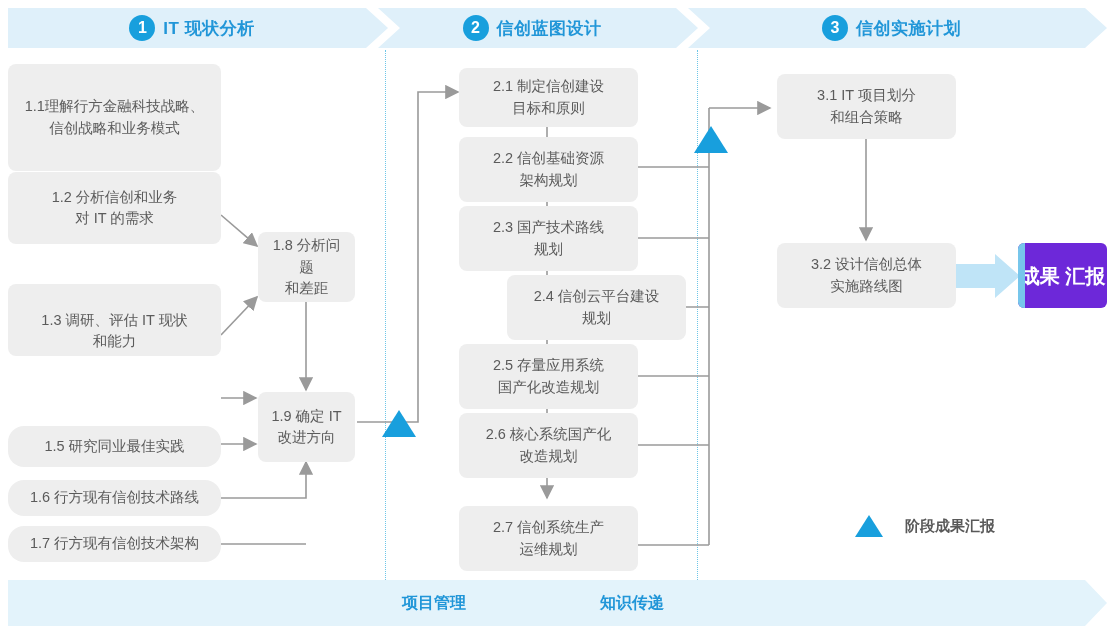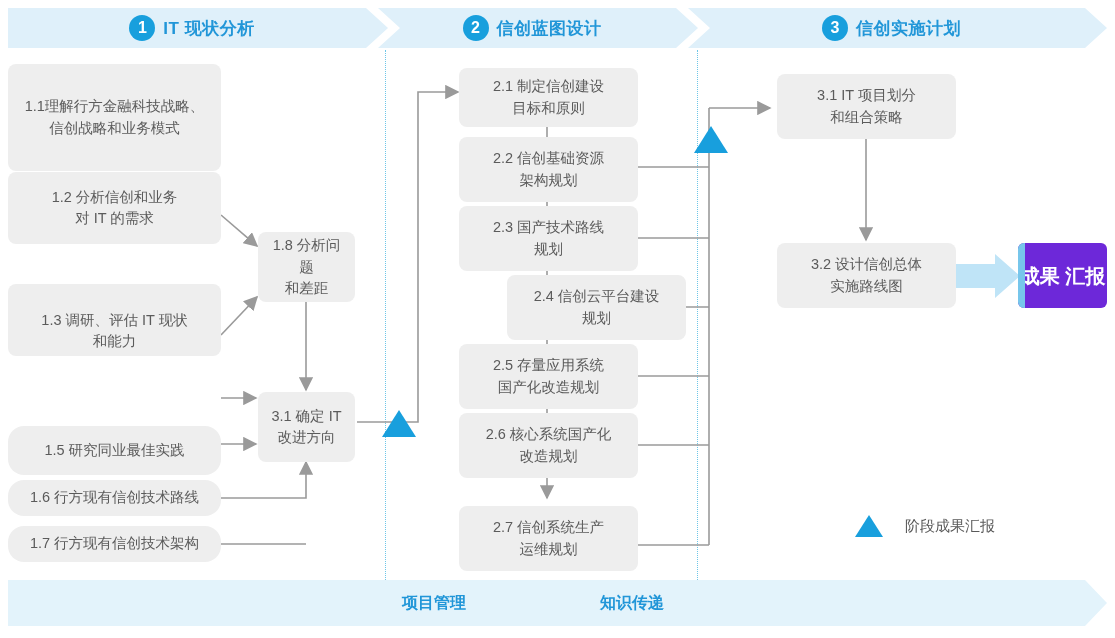--- a/index.html
+++ b/index.html
@@ -56,21 +56,21 @@
     content:"";position:absolute;left:0;top:0;bottom:0;width:7px;
     background:#77c6eb;border-radius:6px 0 0 6px;
   }
 
   
   #legend{position:absolute;left:855px;top:515px;display:flex;align-items:center;gap:10px;}
   #legend .tri{
     width:0;height:0;border-left:14px solid transparent;border-right:14px solid transparent;
     border-bottom:22px solid #189fdd;
   }
-  #legend .ltxt{color:#595959;font-size:15px;font-weight:normal;white-space:nowrap;padding-left:12px;}
+  #legend .ltxt{color:#595959;font-size:15px;font-weight:bold;white-space:nowrap;padding-left:12px;}
 
   
   .milestone{
     position:absolute;width:0;height:0;
     border-left:17px solid transparent;border-right:17px solid transparent;
     border-bottom:27px solid #189fdd;
   }
 
   svg#wires{position:absolute;left:0;top:0;width:1115px;height:638px;pointer-events:none;}
 </style>
@@ -175,42 +175,42 @@
   </div>
 
   <div class="box" style="left:8px;top:284px;width:213px;height:72px;align-items:flex-end;">
     <span>
       <span>1.3 调研、评估 IT 现状</span>
       <span>和能力</span>
     </span>
   </div>
 
 
-  <div class="box pill" style="left:8px;top:426px;width:213px;height:49px;">
+  <div class="box pill" style="left:8px;top:426px;width:213px;height:41px;">
     <span>1.5 研究同业最佳实践</span>
   </div>
 
   <div class="box pill" style="left:8px;top:480px;width:213px;height:36px;">
     <span>1.6 行方现有信创技术路线</span>
   </div>
 
   <div class="box pill" style="left:8px;top:526px;width:213px;height:36px;">
     <span>1.7 行方现有信创技术架构</span>
   </div>
 
   <div class="box" style="left:258px;top:232px;width:97px;height:70px;">
     <span>
       <span>1.8 分析问题</span>
       <span>和差距</span>
     </span>
   </div>
 
   <div class="box" style="left:258px;top:392px;width:97px;height:70px;">
     <span>
-      <span>3.1 确定 IT</span>
+      <span>1.9 确定 IT</span>
       <span>改进方向</span>
     </span>
   </div>
 
   <div class="box" style="left:459px;top:68px;width:179px;height:59px;">
     <span>
       <span>2.1 制定信创建设</span>
       <span>目标和原则</span>
     </span>
   </div>

